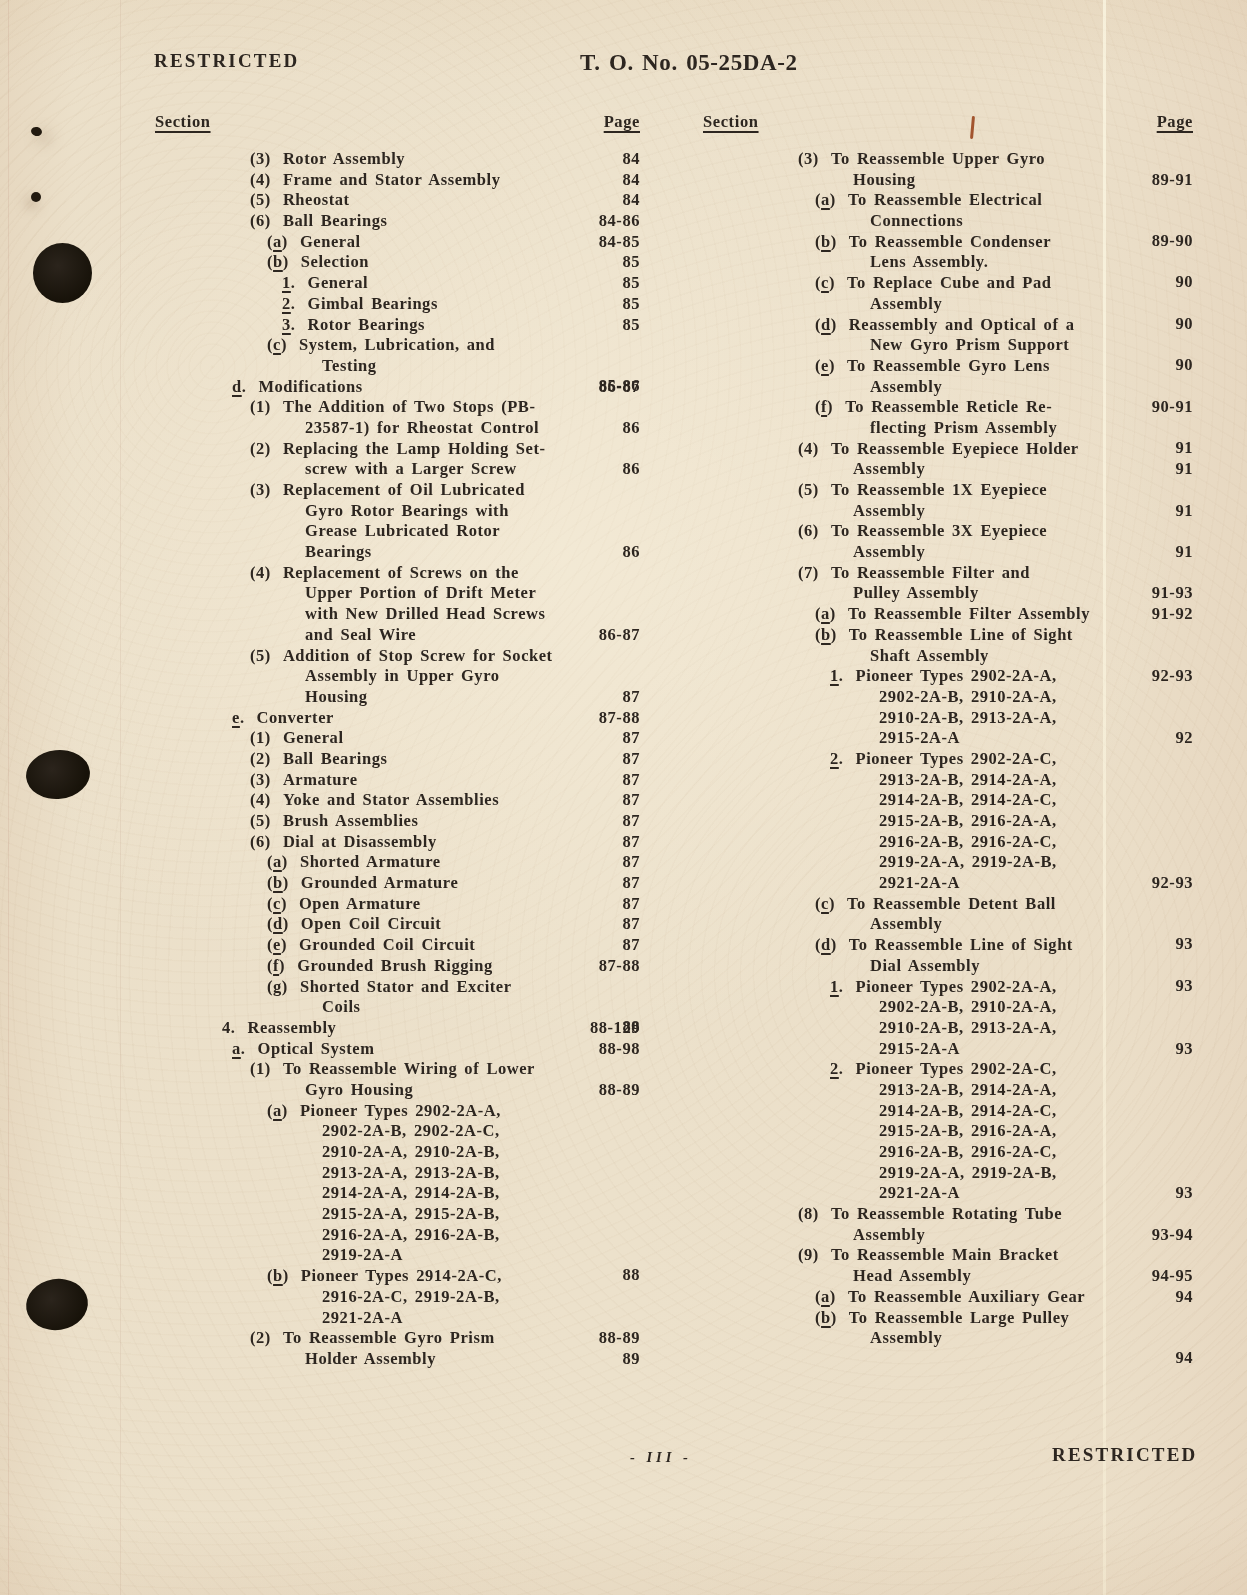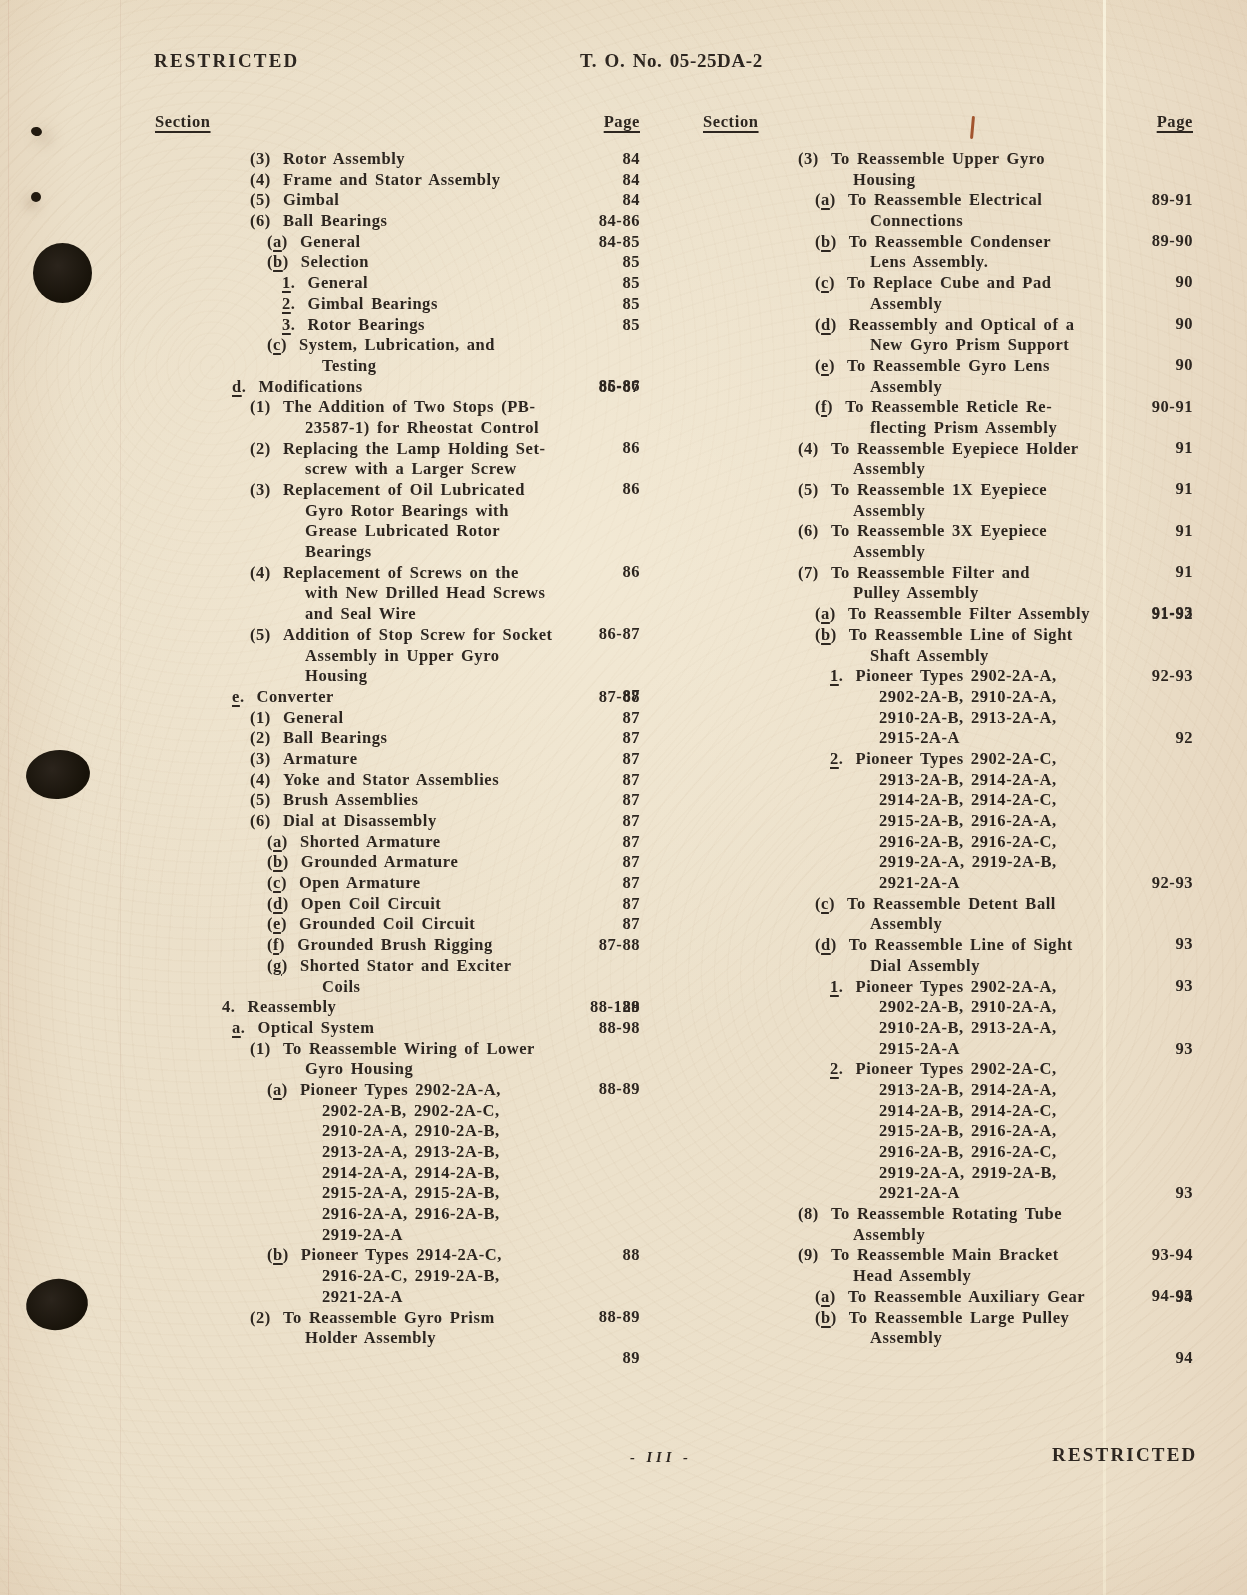--- a/index.html
+++ b/index.html
@@ -12,41 +12,41 @@
       linear-gradient(180deg, rgba(210,180,140,0.10) 0%, rgba(0,0,0,0) 5%, rgba(0,0,0,0) 95%, rgba(200,165,130,0.12) 100%),
       repeating-radial-gradient(circle at 17% 23%, rgba(172,138,98,0.045) 0 1px, rgba(0,0,0,0) 2px 11px),
       repeating-radial-gradient(circle at 73% 61%, rgba(150,118,84,0.04) 0 1px, rgba(0,0,0,0) 2px 13px);
     font-family:"Liberation Serif","DejaVu Serif",serif;
     color:#2d2620;
     -webkit-font-smoothing:antialiased;
   }
   .abs{position:absolute;}
   
   .hdr-left{left:154px;top:50px;font-size:19px;font-weight:bold;letter-spacing:2.2px;}
-  .hdr-center{left:580px;top:50px;font-size:19px;font-weight:bold;letter-spacing:0.6px;word-spacing:2px;}
+  .hdr-center{left:580px;top:50px;font-size:23px;font-weight:bold;letter-spacing:0.6px;word-spacing:2px;}
   
   .colhead{display:flex;align-items:flex-start;font-size:16.5px;font-weight:bold;letter-spacing:0.6px;}
   .colhead .sec,.colhead .pg{text-decoration:underline;text-underline-offset:4px;text-decoration-thickness:1.5px;}
   .colhead .pg{margin-left:auto;}
   #colhead-left{left:155px;top:112px;width:485px;}
   #colhead-right{left:703px;top:112px;width:490px;}
   
   .toccol{font-size:16.5px;font-weight:bold;letter-spacing:0.55px;word-spacing:2.5px;}
   #col-left{left:155px;top:149px;width:485px;}
   #col-right{left:703px;top:149px;width:490px;}
   .row{display:flex;align-items:baseline;height:20.7px;white-space:nowrap;}
   .row .m{margin-right:12px;}
   .row .p{margin-left:auto;padding-left:8px;}
   .mu{text-decoration:underline;text-underline-offset:3px;text-decoration-thickness:1.5px;}
   .ind-l0{padding-left:67px;}
   .ind-l1{padding-left:77px;}
   .ind-l2{padding-left:95px;}
   .ind-l3{padding-left:112px;}
   .ind-l4{padding-left:127px;}
-  .ind-c2{padding-left:150px;flex-direction:column;}
+  .ind-c2{padding-left:150px;}
   .ind-c3{padding-left:167px;flex-direction:column;}
   .ind-c4{padding-left:176px;text-align:center;}
   
   .ftr-page{left:630px;top:1449px;font-size:14.5px;font-weight:bold;letter-spacing:4px;font-style:italic;}
   .ftr-class{left:1052px;top:1444px;font-size:19px;font-weight:bold;letter-spacing:2.2px;}
   
   .hole{position:absolute;background:radial-gradient(circle at 42% 38%, #2b241c 0%, #171209 72%);}
   #hole-top{left:33px;top:243px;width:59px;height:60px;border-radius:50%;}
   #hole-mid{left:26px;top:750px;width:64px;height:49px;border-radius:50%;transform:rotate(-6deg);}
   #hole-bot{left:26px;top:1279px;width:62px;height:51px;border-radius:50%;transform:rotate(-9deg);}
@@ -91,21 +91,21 @@
       <span class="t">Rotor Assembly</span>
       <span class="p">84</span>
     </div>
     <div class="row ind-l2">
       <span class="m">(4)</span>
       <span class="t">Frame and Stator Assembly</span>
       <span class="p">84</span>
     </div>
     <div class="row ind-l2">
       <span class="m">(5)</span>
-      <span class="t">Gimbal</span>
+      <span class="t">Rheostat</span>
       <span class="p">84</span>
     </div>
     <div class="row ind-l2">
       <span class="m">(6)</span>
       <span class="t">Ball Bearings</span>
       <span class="p">84-86</span>
     </div>
     <div class="row ind-l3">
       <span class="m">(<span class="mu">a</span>)</span>
       <span class="t">General</span>
@@ -172,20 +172,23 @@
     </div>
     <div class="row ind-c2">
       <span class="t">Bearings</span>
       <span class="p">86</span>
     </div>
     <div class="row ind-l2">
       <span class="m">(4)</span>
       <span class="t">Replacement of Screws on the</span>
     </div>
     <div class="row ind-c2">
+      <span class="t">Upper Portion of Drift Meter</span>
+    </div>
+    <div class="row ind-c2">
       <span class="t">with New Drilled Head Screws</span>
     </div>
     <div class="row ind-c2">
       <span class="t">and Seal Wire</span>
       <span class="p">86-87</span>
     </div>
     <div class="row ind-l2">
       <span class="m">(5)</span>
       <span class="t">Addition of Stop Screw for Socket</span>
     </div>

